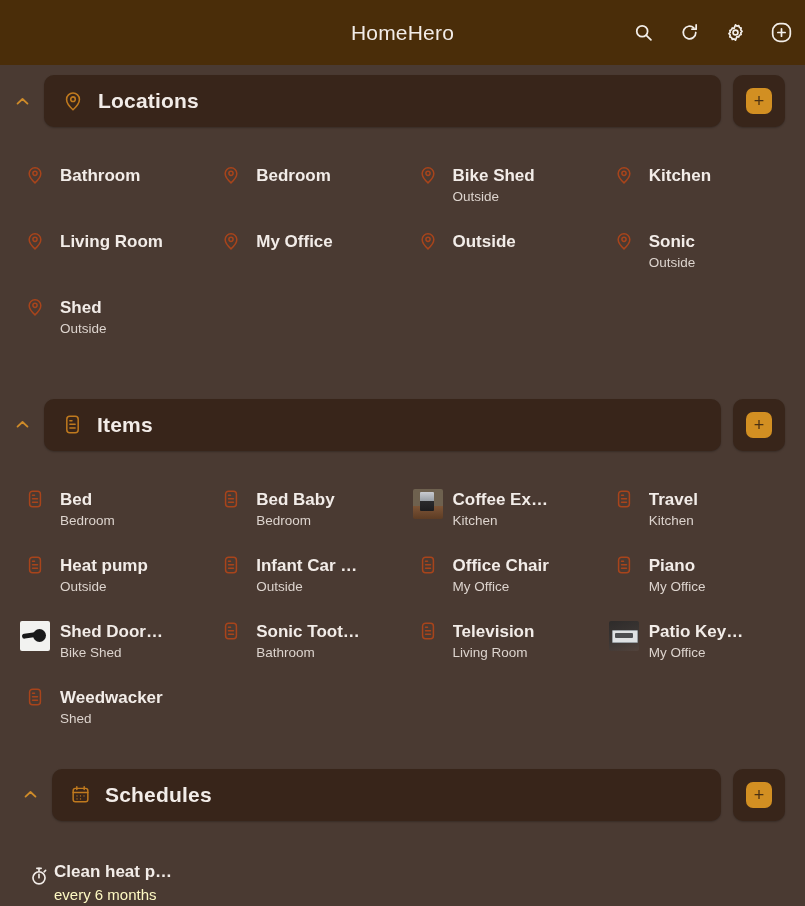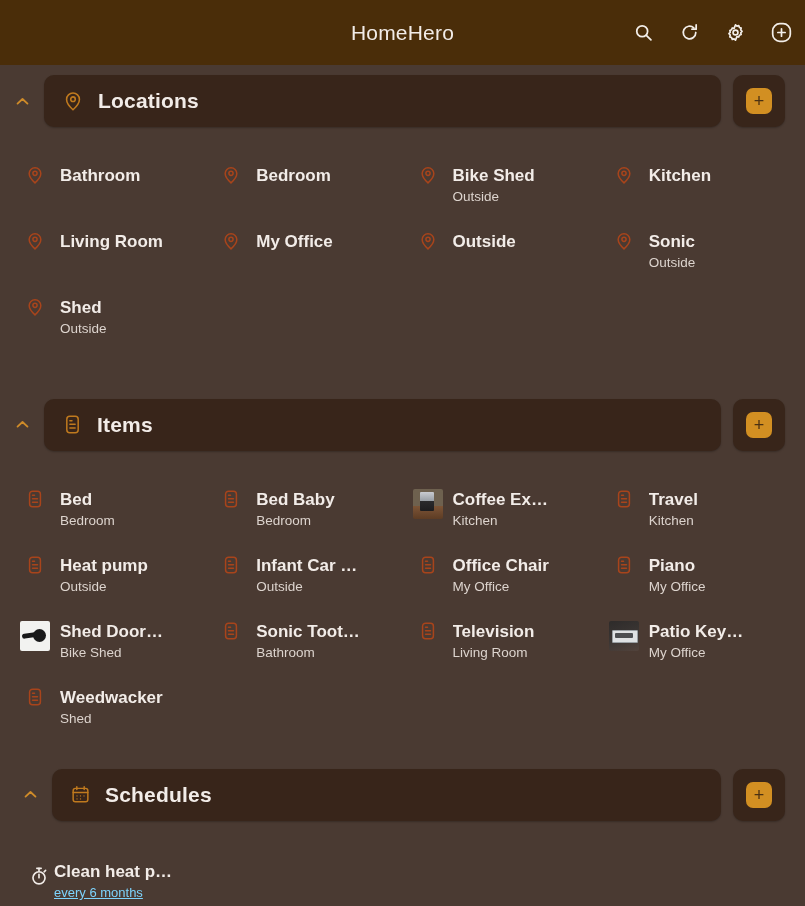--- a/index.html
+++ b/index.html
@@ -121,21 +121,21 @@
   }
 
   
   .sched-list { padding: 16px 10px 0 10px; }
   .sched-row {
     display: flex; align-items: flex-start; 
     padding: 4px 6px 6px 14px; cursor: pointer; margin-top: 20px;
   }
   .sched-ico { flex: 0 0 30px; color: #f2ece8; display: flex; align-items: center; justify-content: center; padding-top: 4px; }
   .sched-name { color: #f2ece8; font-size: 17px; font-weight: 700; line-height: 1.3; white-space: nowrap; overflow: hidden; }
-  .sched-sub { color: #7dd3fc; font-size: 13px; line-height: 1.6; white-space: nowrap; text-decoration: underline; }
+  .sched-sub { color: #fef9c3; font-size: 15px; line-height: 1.6; white-space: nowrap; }
 </style>
 </head>
 <body>
 
 <div class="app">
 
   <div class="appbar">
     <div class="appbar-title">HomeHero</div>
     <div class="appbar-actions">
 

